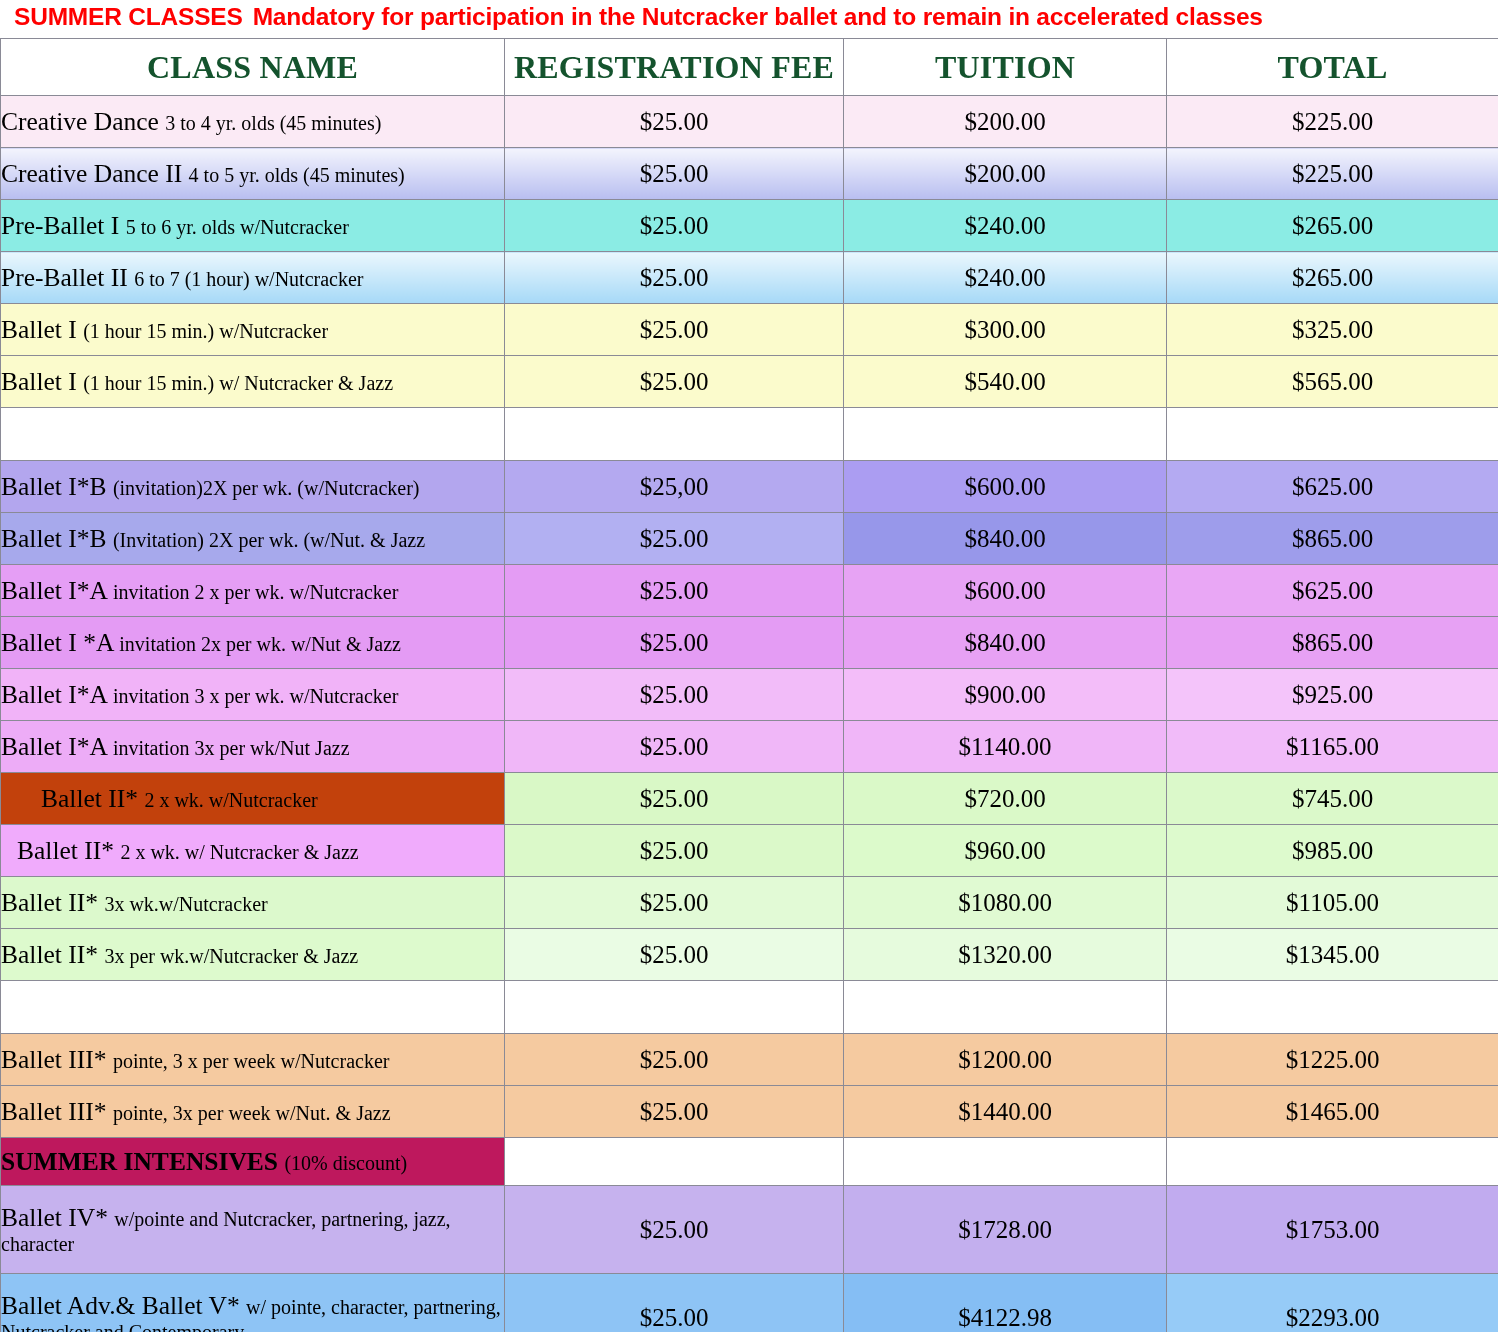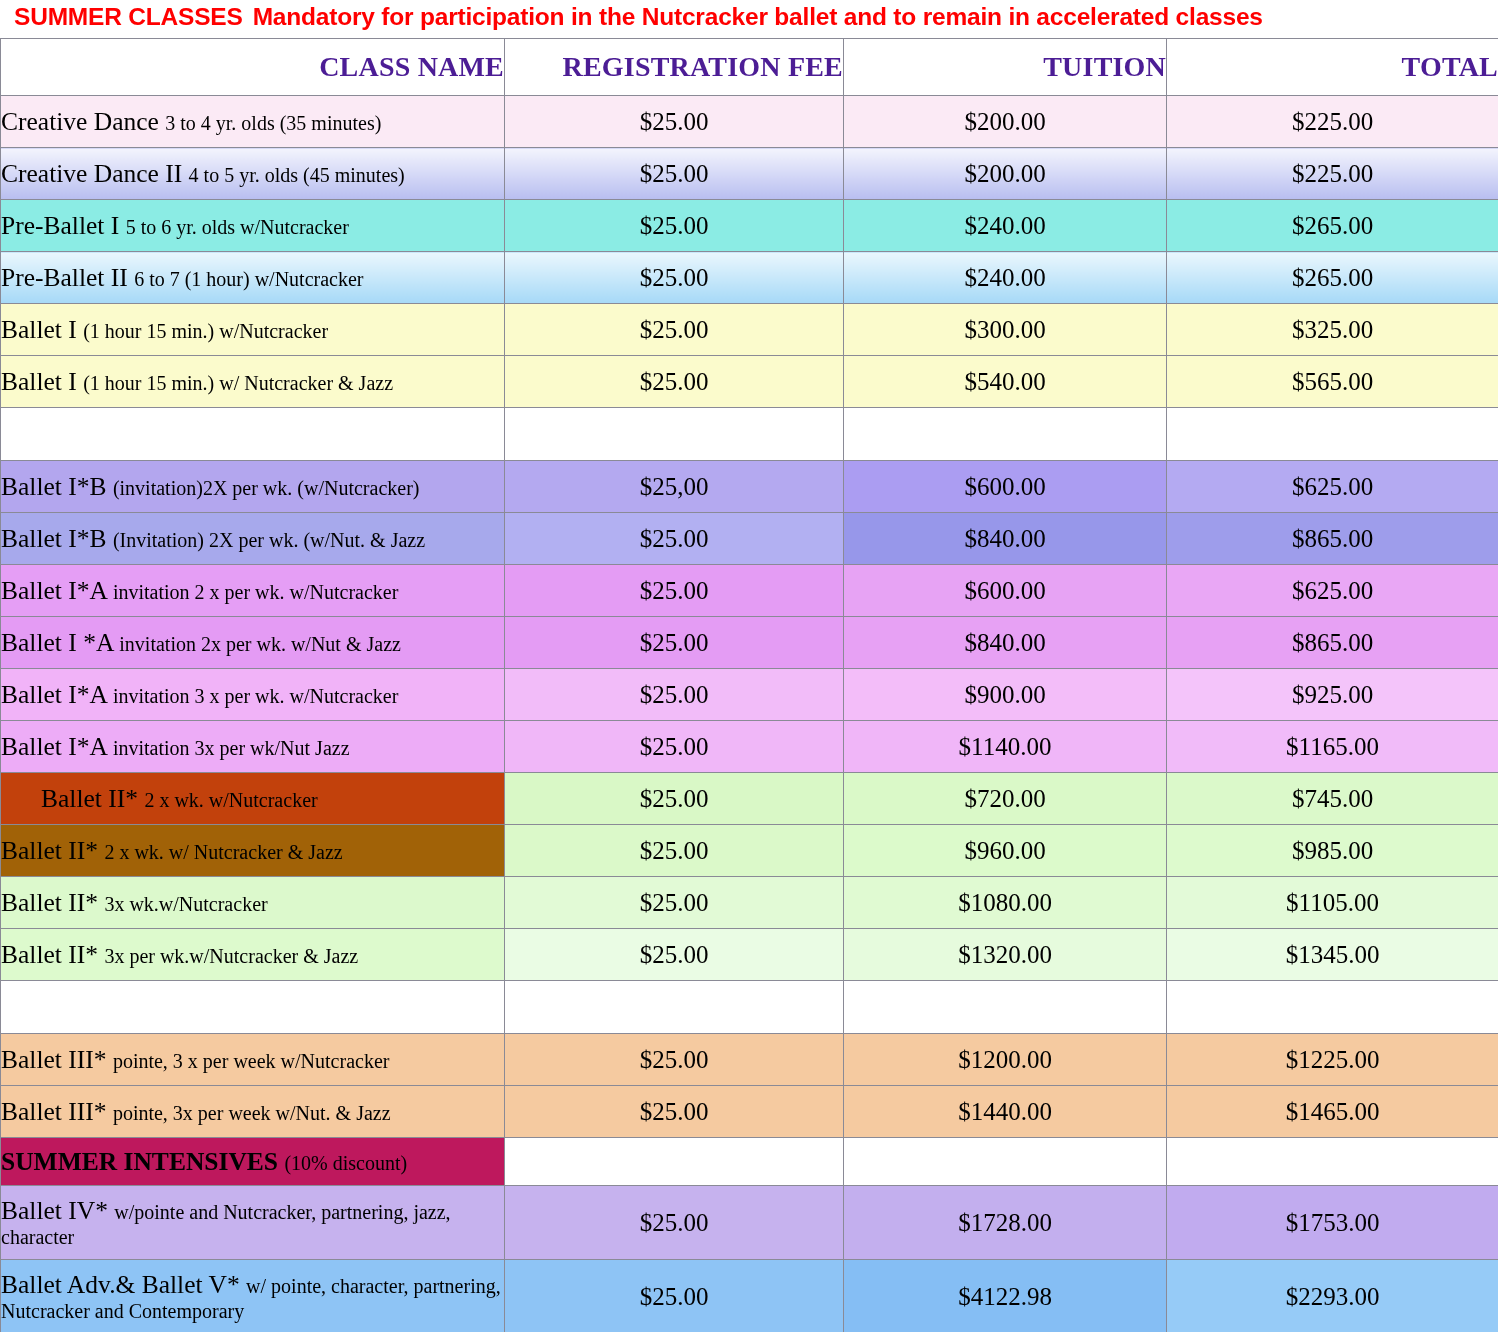--- a/index.html
+++ b/index.html
@@ -45,26 +45,26 @@
   }
 
   col.c-name  { width: 504px; }
   col.c-reg   { width: 339px; }
   col.c-tui   { width: 323px; }
   col.c-tot   { width: 332px; }
 
   
   tr.hdr th {
     height: 56px;
-    text-align: right;
+    text-align: center;
     font-weight: bold;
-    font-size: 28px;
+    font-size: 32px;
     letter-spacing: 0.2px;
     background: #ffffff;
-    color: #4c1d95;
+    color: #14532d;
   }
 
   
   td.name {
     padding: 0 6px 0 14px;
     text-align: left;
     color: #000000;
     line-height: 1.16;
   }
   td.name .big {
@@ -81,21 +81,21 @@
   
   td.money {
     text-align: center;
     font-size: 25px;
     color: #000000;
   }
 
   
   tr.r { height: 52px; }
   tr.r-gap { height: 53px; }
-  tr.r-tall2 { height: 74px; }
+  tr.r-tall2 { height: 88px; }
   tr.r-si { height: 48px; }
 </style>
 </head>
 <body>
 
 <div id="banner">
   <span class="b-lead">SUMMER CLASSES</span><span>Mandatory for participation in the Nutcracker ballet and to remain in accelerated classes</span>
 </div>
 
 <table class="sheet">
@@ -108,21 +108,21 @@
   <thead>
     <tr class="hdr">
       <th>CLASS NAME</th>
       <th>REGISTRATION FEE</th>
       <th>TUITION</th>
       <th>TOTAL</th>
     </tr>
   </thead>
   <tbody id="tbody">
       <tr class="r">
-        <td class="name" style="background-color: rgb(251, 234, 245);"><span class="big">Creative Dance </span><span class="small">3 to 4 yr. olds (35 minutes)</span></td>
+        <td class="name" style="background-color: rgb(251, 234, 245);"><span class="big">Creative Dance </span><span class="small">3 to 4 yr. olds (45 minutes)</span></td>
         <td class="money" style="background-color: rgb(251, 234, 245);">$25.00</td>
         <td class="money" style="background-color: rgb(251, 234, 245);">$200.00</td>
         <td class="money" style="background-color: rgb(251, 234, 245);">$225.00</td>
       </tr>
       <tr class="r">
         <td class="name" style="background: linear-gradient(rgb(243, 244, 253), rgb(184, 190, 240));"><span class="big">Creative Dance II </span><span class="small">4 to 5 yr. olds (45 minutes)</span></td>
         <td class="money" style="background: linear-gradient(rgb(243, 244, 253), rgb(184, 190, 240));">$25.00</td>
         <td class="money" style="background: linear-gradient(rgb(243, 244, 253), rgb(184, 190, 240));">$200.00</td>
         <td class="money" style="background: linear-gradient(rgb(243, 244, 253), rgb(184, 190, 240));">$225.00</td>
       </tr>
@@ -192,21 +192,21 @@
         <td class="money" style="background-color: rgb(240, 182, 248);">$1140.00</td>
         <td class="money" style="background-color: rgb(241, 187, 249);">$1165.00</td>
       </tr>
       <tr class="r">
         <td class="name" style="background-color: #c2410c; padding-left: 40px;"><span class="big">Ballet II* </span><span class="small">2 x wk. w/Nutcracker</span></td>
         <td class="money" style="background-color: rgb(217, 248, 198);">$25.00</td>
         <td class="money" style="background-color: rgb(218, 249, 200);">$720.00</td>
         <td class="money" style="background-color: rgb(219, 249, 202);">$745.00</td>
       </tr>
       <tr class="r">
-        <td class="name" style="background-color: #a16207;"><span class="big">Ballet II* </span><span class="small">2 x wk. w/ Nutcracker &amp; Jazz</span></td>
+        <td class="name" style="background-color: #f0abfc; padding-left: 16px;"><span class="big">Ballet II* </span><span class="small">2 x wk. w/ Nutcracker &amp; Jazz</span></td>
         <td class="money" style="background-color: rgb(219, 249, 201);">$25.00</td>
         <td class="money" style="background-color: rgb(220, 250, 203);">$960.00</td>
         <td class="money" style="background-color: rgb(221, 250, 205);">$985.00</td>
       </tr>
       <tr class="r">
         <td class="name" style="background-color: rgb(220, 249, 204);"><span class="big">Ballet II* </span><span class="small">3x wk.w/Nutcracker</span></td>
         <td class="money" style="background-color: rgb(226, 250, 214);">$25.00</td>
         <td class="money" style="background-color: rgb(224, 250, 210);">$1080.00</td>
         <td class="money" style="background-color: rgb(227, 250, 216);">$1105.00</td>
       </tr>

